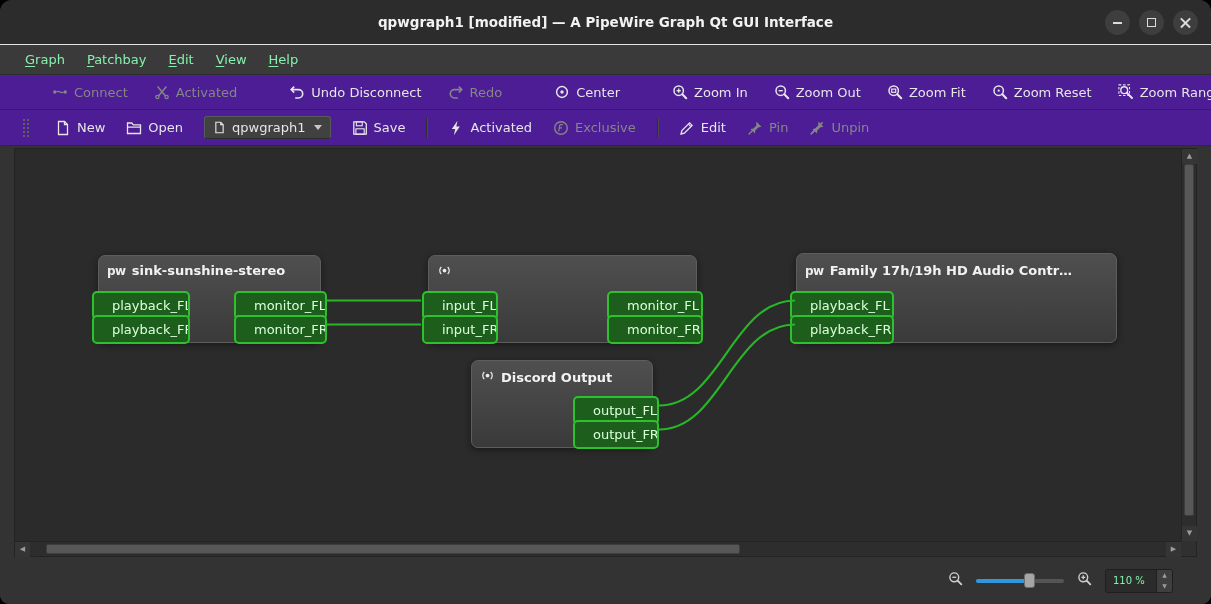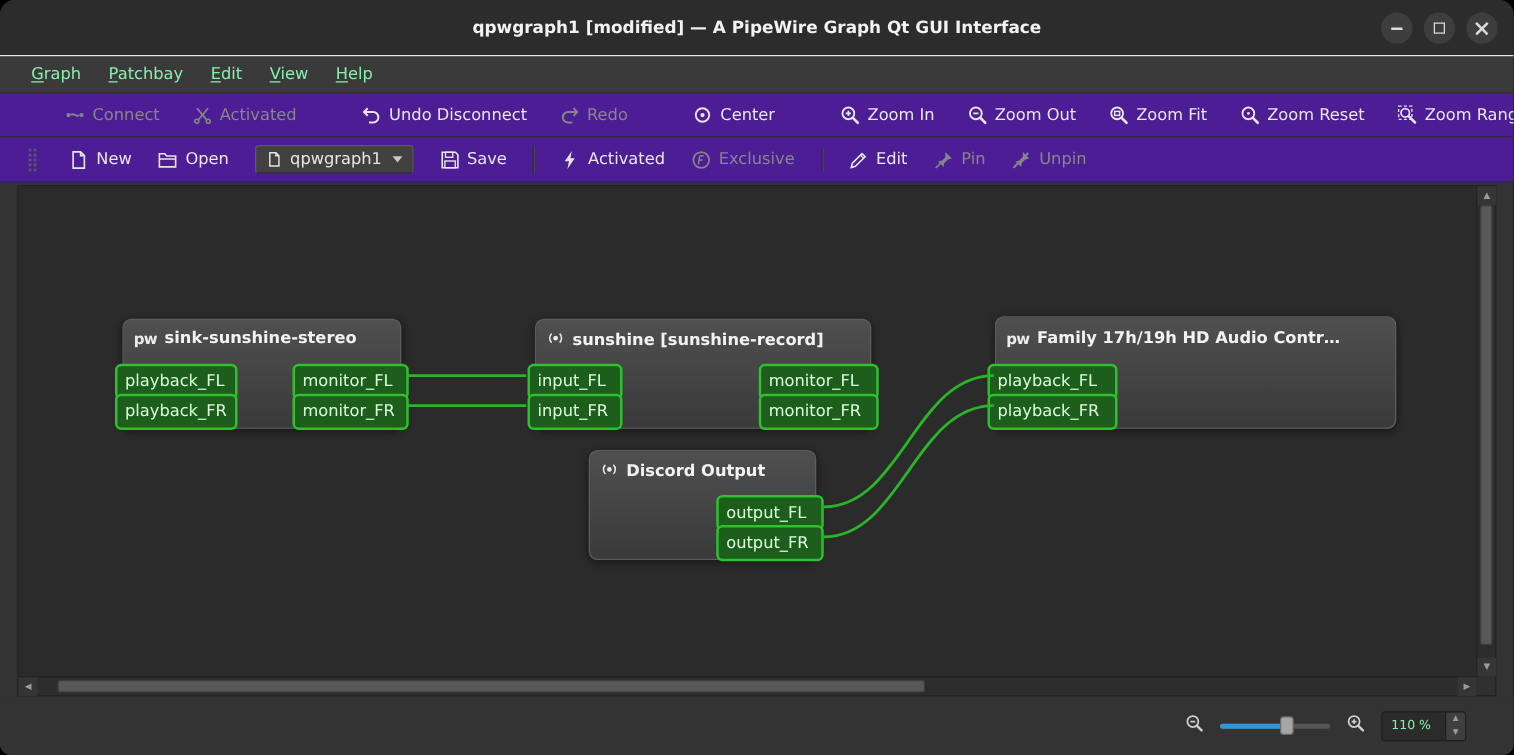--- a/index.html
+++ b/index.html
@@ -56,21 +56,21 @@
     background: #2b2b2b; }
 
   .node { position: absolute; background: linear-gradient(#4f4f4f, #3a3a3a);
     border: 1px solid #5d5d5d; border-radius: 7px; box-shadow: 0 2px 7px rgba(0,0,0,.45); }
   .node-header { display: flex; align-items: center; gap: 6px; padding: 7px 4px 0 8px;
     color: #f2f2f2; font-weight: bold; font-size: 13px; white-space: nowrap; overflow: hidden; }
   .pw-icon { font-size: 12px; font-weight: bold; letter-spacing: -0.5px; color: #ededed; }
   .rec-icon { display: block; flex: none; }
   .port { position: absolute; height: 29px; display: flex; align-items: center;
     border: 2px solid #2fc02f; background: #1d5e1d; color: #dcffdc; border-radius: 5px;
-    font-size: 13px; padding: 0 6px; white-space: nowrap; overflow: hidden; }
+    font-size: 13px; padding: 0 18px; white-space: nowrap; overflow: hidden; }
   .port.in  { left: -7px; }
   .port.out { right: -7px; }
 
   .wires { position: absolute; left: 0; top: 0; pointer-events: none; }
   .wires path { stroke: #28b628; stroke-width: 2.2; fill: none; pointer-events: stroke; }
 
   
   .vscroll { position: absolute; right: 0; top: 0; bottom: 15px; width: 15px; background: #2d2d2d;
     border-left: 1px solid #232323; display: flex; flex-direction: column; }
   .hscroll { position: absolute; left: 0; right: 15px; bottom: 0; height: 15px; background: #2d2d2d;
@@ -381,21 +381,20 @@
         <div class="port out" style="top:59px;width:93px">monitor_FR</div>
       </div>
 
       <div class="node" style="left:413px;top:106px;width:269px;height:88px">
         <div class="node-header">
           <span class="rec-icon"><svg width="15" height="15" viewBox="0 0 16 16">
                 <circle cx="8" cy="8" r="2" fill="#ececec"></circle>
                 <path d="M4.6 4.2a5.2 5.2 0 0 0 0 7.6" fill="none" stroke="#ececec" stroke-width="1.3"></path>
                 <path d="M11.4 4.2a5.2 5.2 0 0 1 0 7.6" fill="none" stroke="#ececec" stroke-width="1.3"></path>
               </svg></span>
-          <span class="node-title">sunshine [sunshine-record]</span>
         </div>
         <div class="port in" style="top:35px;width:76px">input_FL</div>
         <div class="port in" style="top:59px;width:76px">input_FR</div>
         <div class="port out" style="top:35px;width:96px">monitor_FL</div>
         <div class="port out" style="top:59px;width:96px">monitor_FR</div>
       </div>
 
       <div class="node" style="left:781px;top:104px;width:321px;height:90px">
         <div class="node-header" style="padding-top:9px">
           <span class="pw-icon">pw</span>

